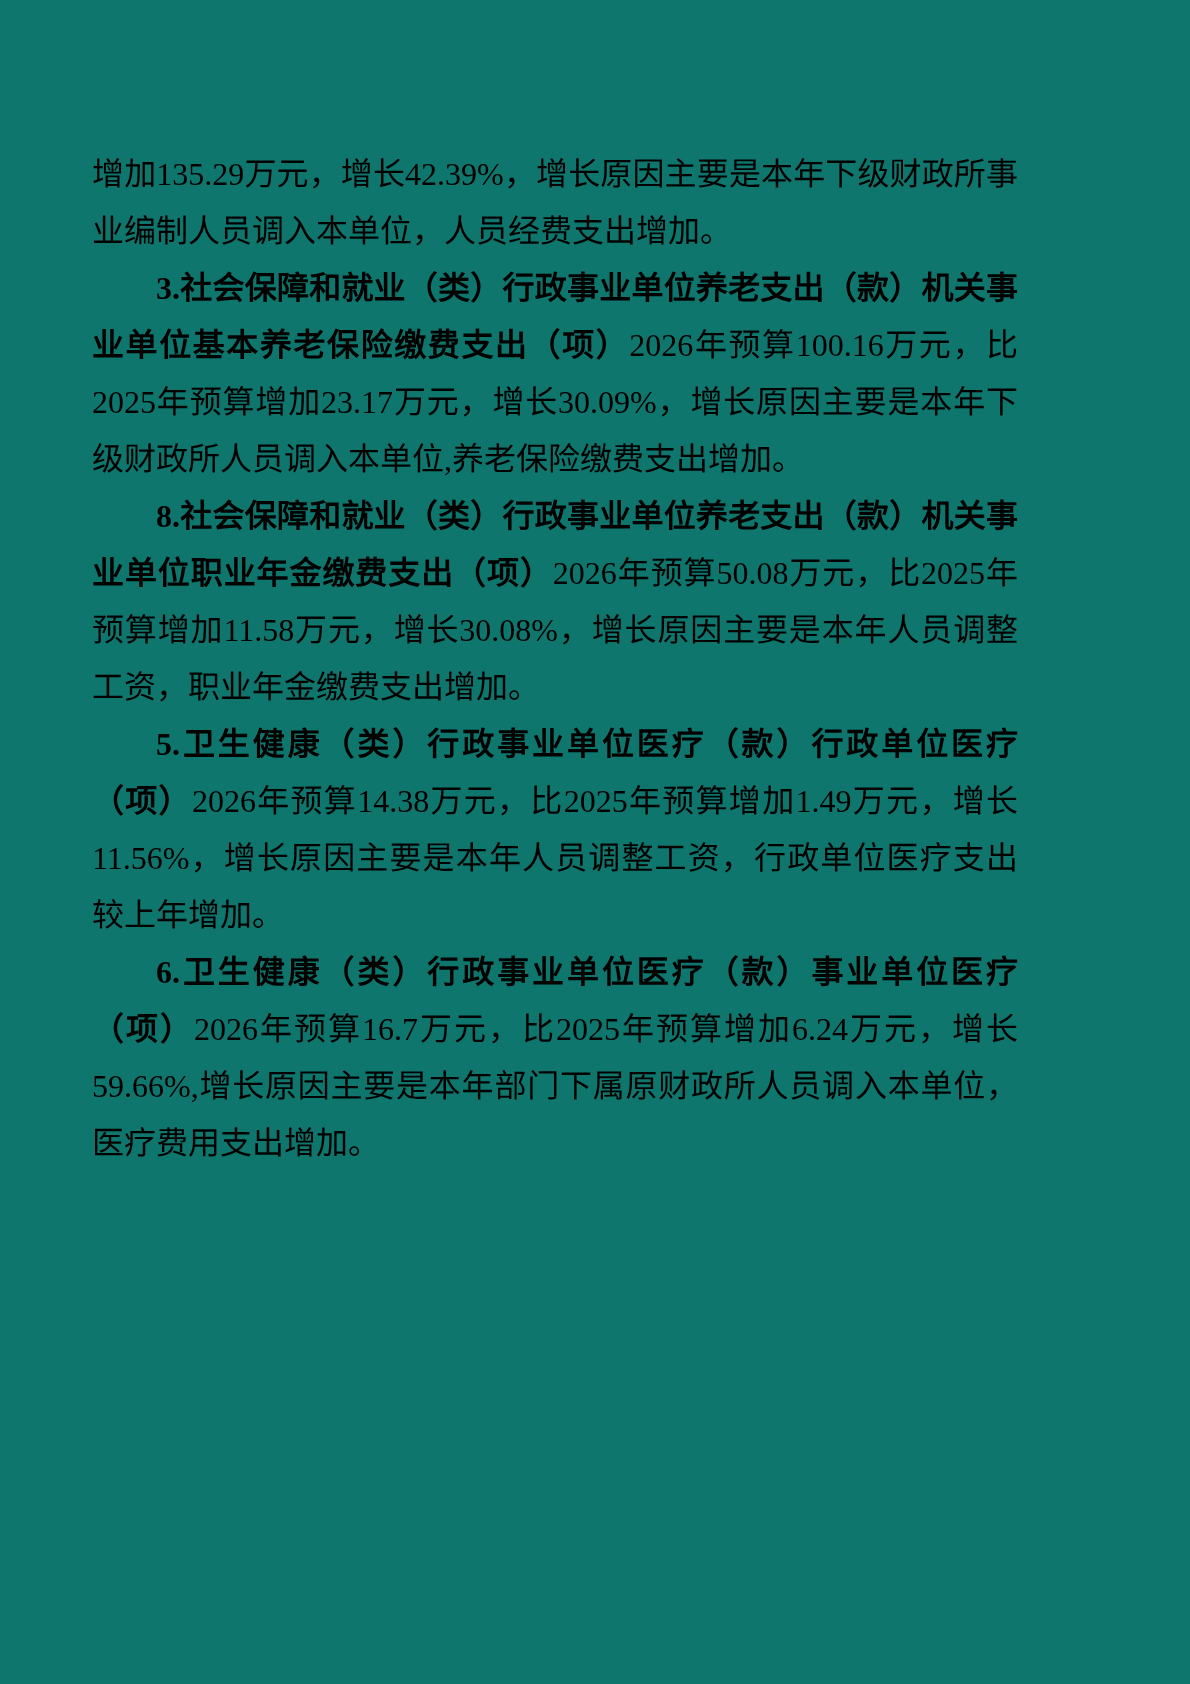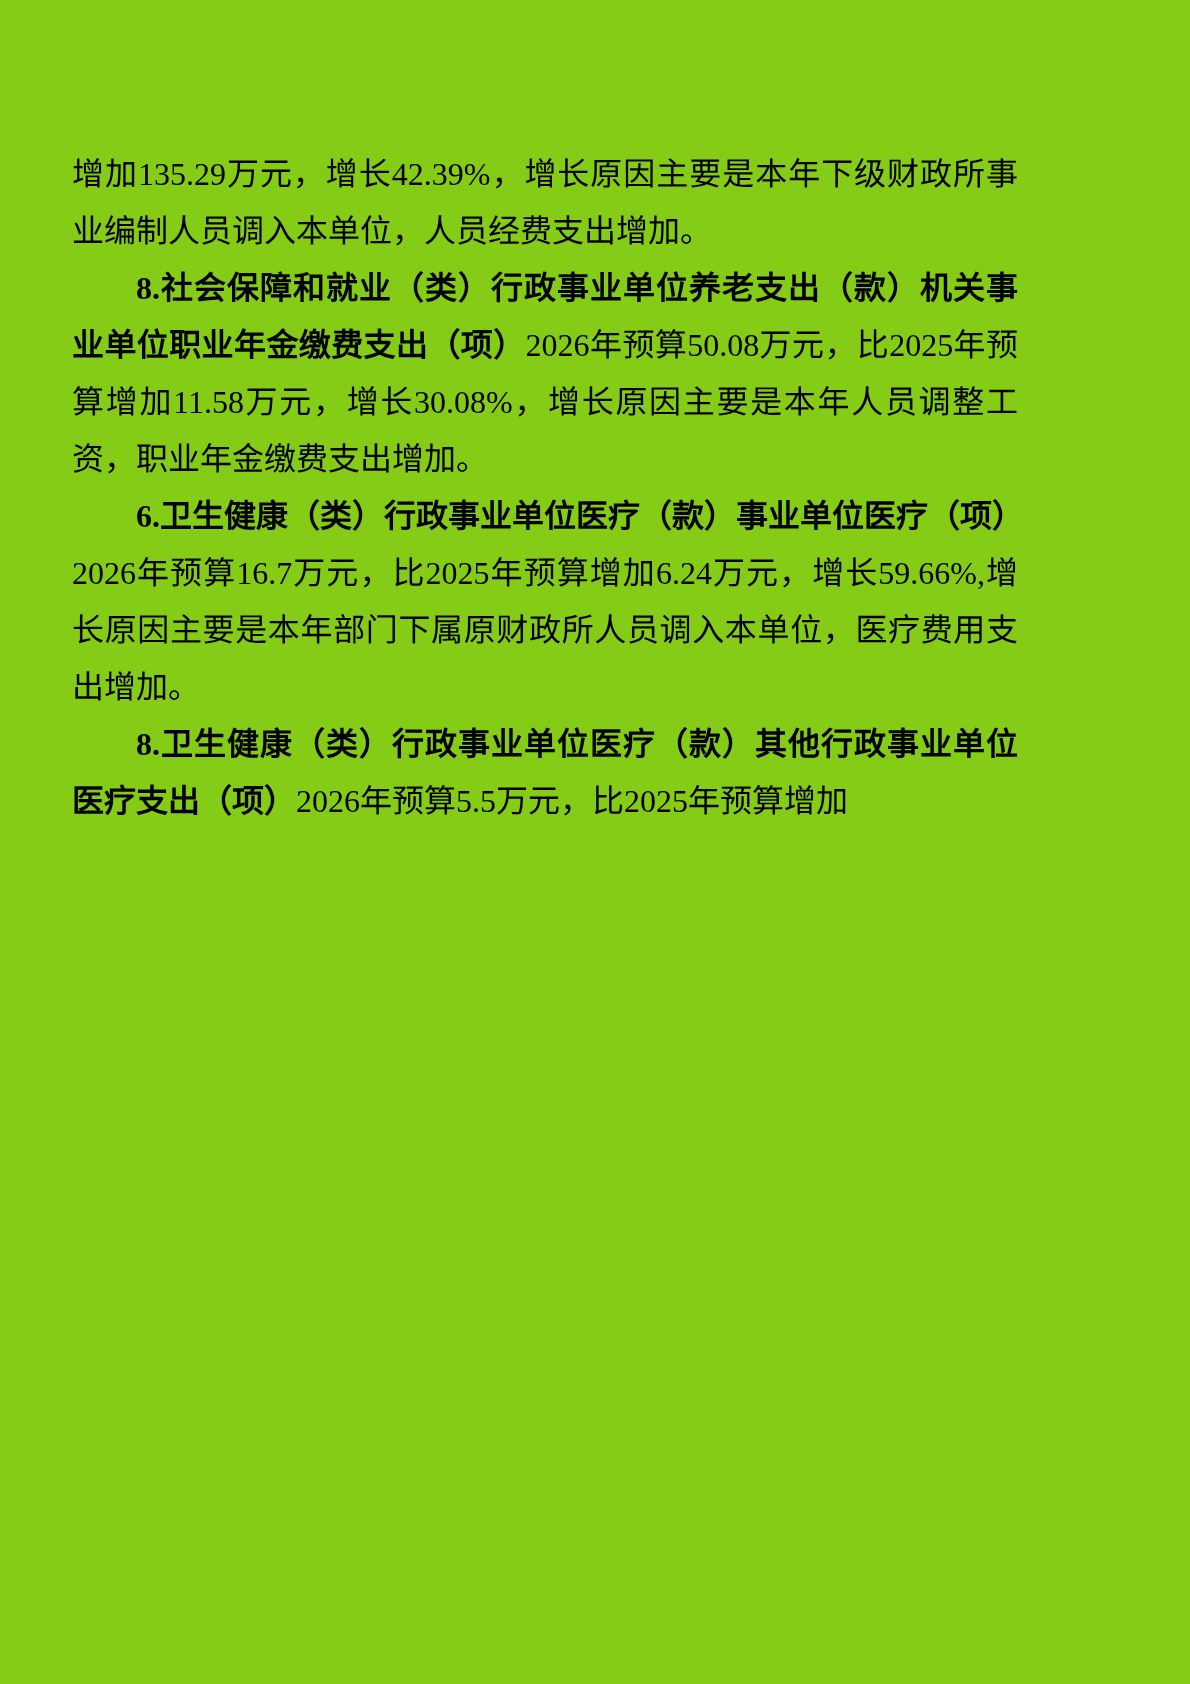--- a/index.html
+++ b/index.html
@@ -11,22 +11,22 @@
   body {
     width: 1190px;
     height: 1684px;
     position: relative;
     overflow: hidden;
   }
   .page {
     box-sizing: border-box;
     width: 1190px;
     height: 1684px;
-    padding: 146px 172px 0 72px;
-    background: #84cc16;
+    padding: 146px 172px 0 92px;
+    background: #0f766e;
   }
   .doc-body {
     font-family: "Liberation Serif", "DejaVu Serif", serif;
     font-size: 32px;
     line-height: 57px;
     color: #000000;
     text-align: justify;
     text-justify: inter-ideograph;
   }
   .para {
@@ -42,17 +42,18 @@
   .seg-bold {
     font-weight: 700;
   }
 </style>
 </head>
 <body>
 
 <main class="page">
   <article class="doc-body">
       <p class="para"><span class="seg">增加135.29万元，增长42.39%，增长原因主要是本年下级财政所事业编制人员调入本单位，人员经费支出增加。</span></p>
+      <p class="para indent"><span class="seg seg-bold">3.社会保障和就业（类）行政事业单位养老支出（款）机关事业单位基本养老保险缴费支出（项）</span><span class="seg">2026年预算100.16万元，比2025年预算增加23.17万元，增长30.09%，增长原因主要是本年下级财政所人员调入本单位,养老保险缴费支出增加。</span></p>
       <p class="para indent"><span class="seg seg-bold">8.社会保障和就业（类）行政事业单位养老支出（款）机关事业单位职业年金缴费支出（项）</span><span class="seg">2026年预算50.08万元，比2025年预算增加11.58万元，增长30.08%，增长原因主要是本年人员调整工资，职业年金缴费支出增加。</span></p>
+      <p class="para indent"><span class="seg seg-bold">5.卫生健康（类）行政事业单位医疗（款）行政单位医疗（项）</span><span class="seg">2026年预算14.38万元，比2025年预算增加1.49万元，增长11.56%，增长原因主要是本年人员调整工资，行政单位医疗支出较上年增加。</span></p>
       <p class="para indent"><span class="seg seg-bold">6.卫生健康（类）行政事业单位医疗（款）事业单位医疗（项）</span><span class="seg">2026年预算16.7万元，比2025年预算增加6.24万元，增长59.66%,增长原因主要是本年部门下属原财政所人员调入本单位，医疗费用支出增加。</span></p>
-      <p class="para indent"><span class="seg seg-bold">8.卫生健康（类）行政事业单位医疗（款）其他行政事业单位医疗支出（项）</span><span class="seg">2026年预算5.5万元，比2025年预算增加</span></p>
     </article>
 </main>
 
 </body></html>

